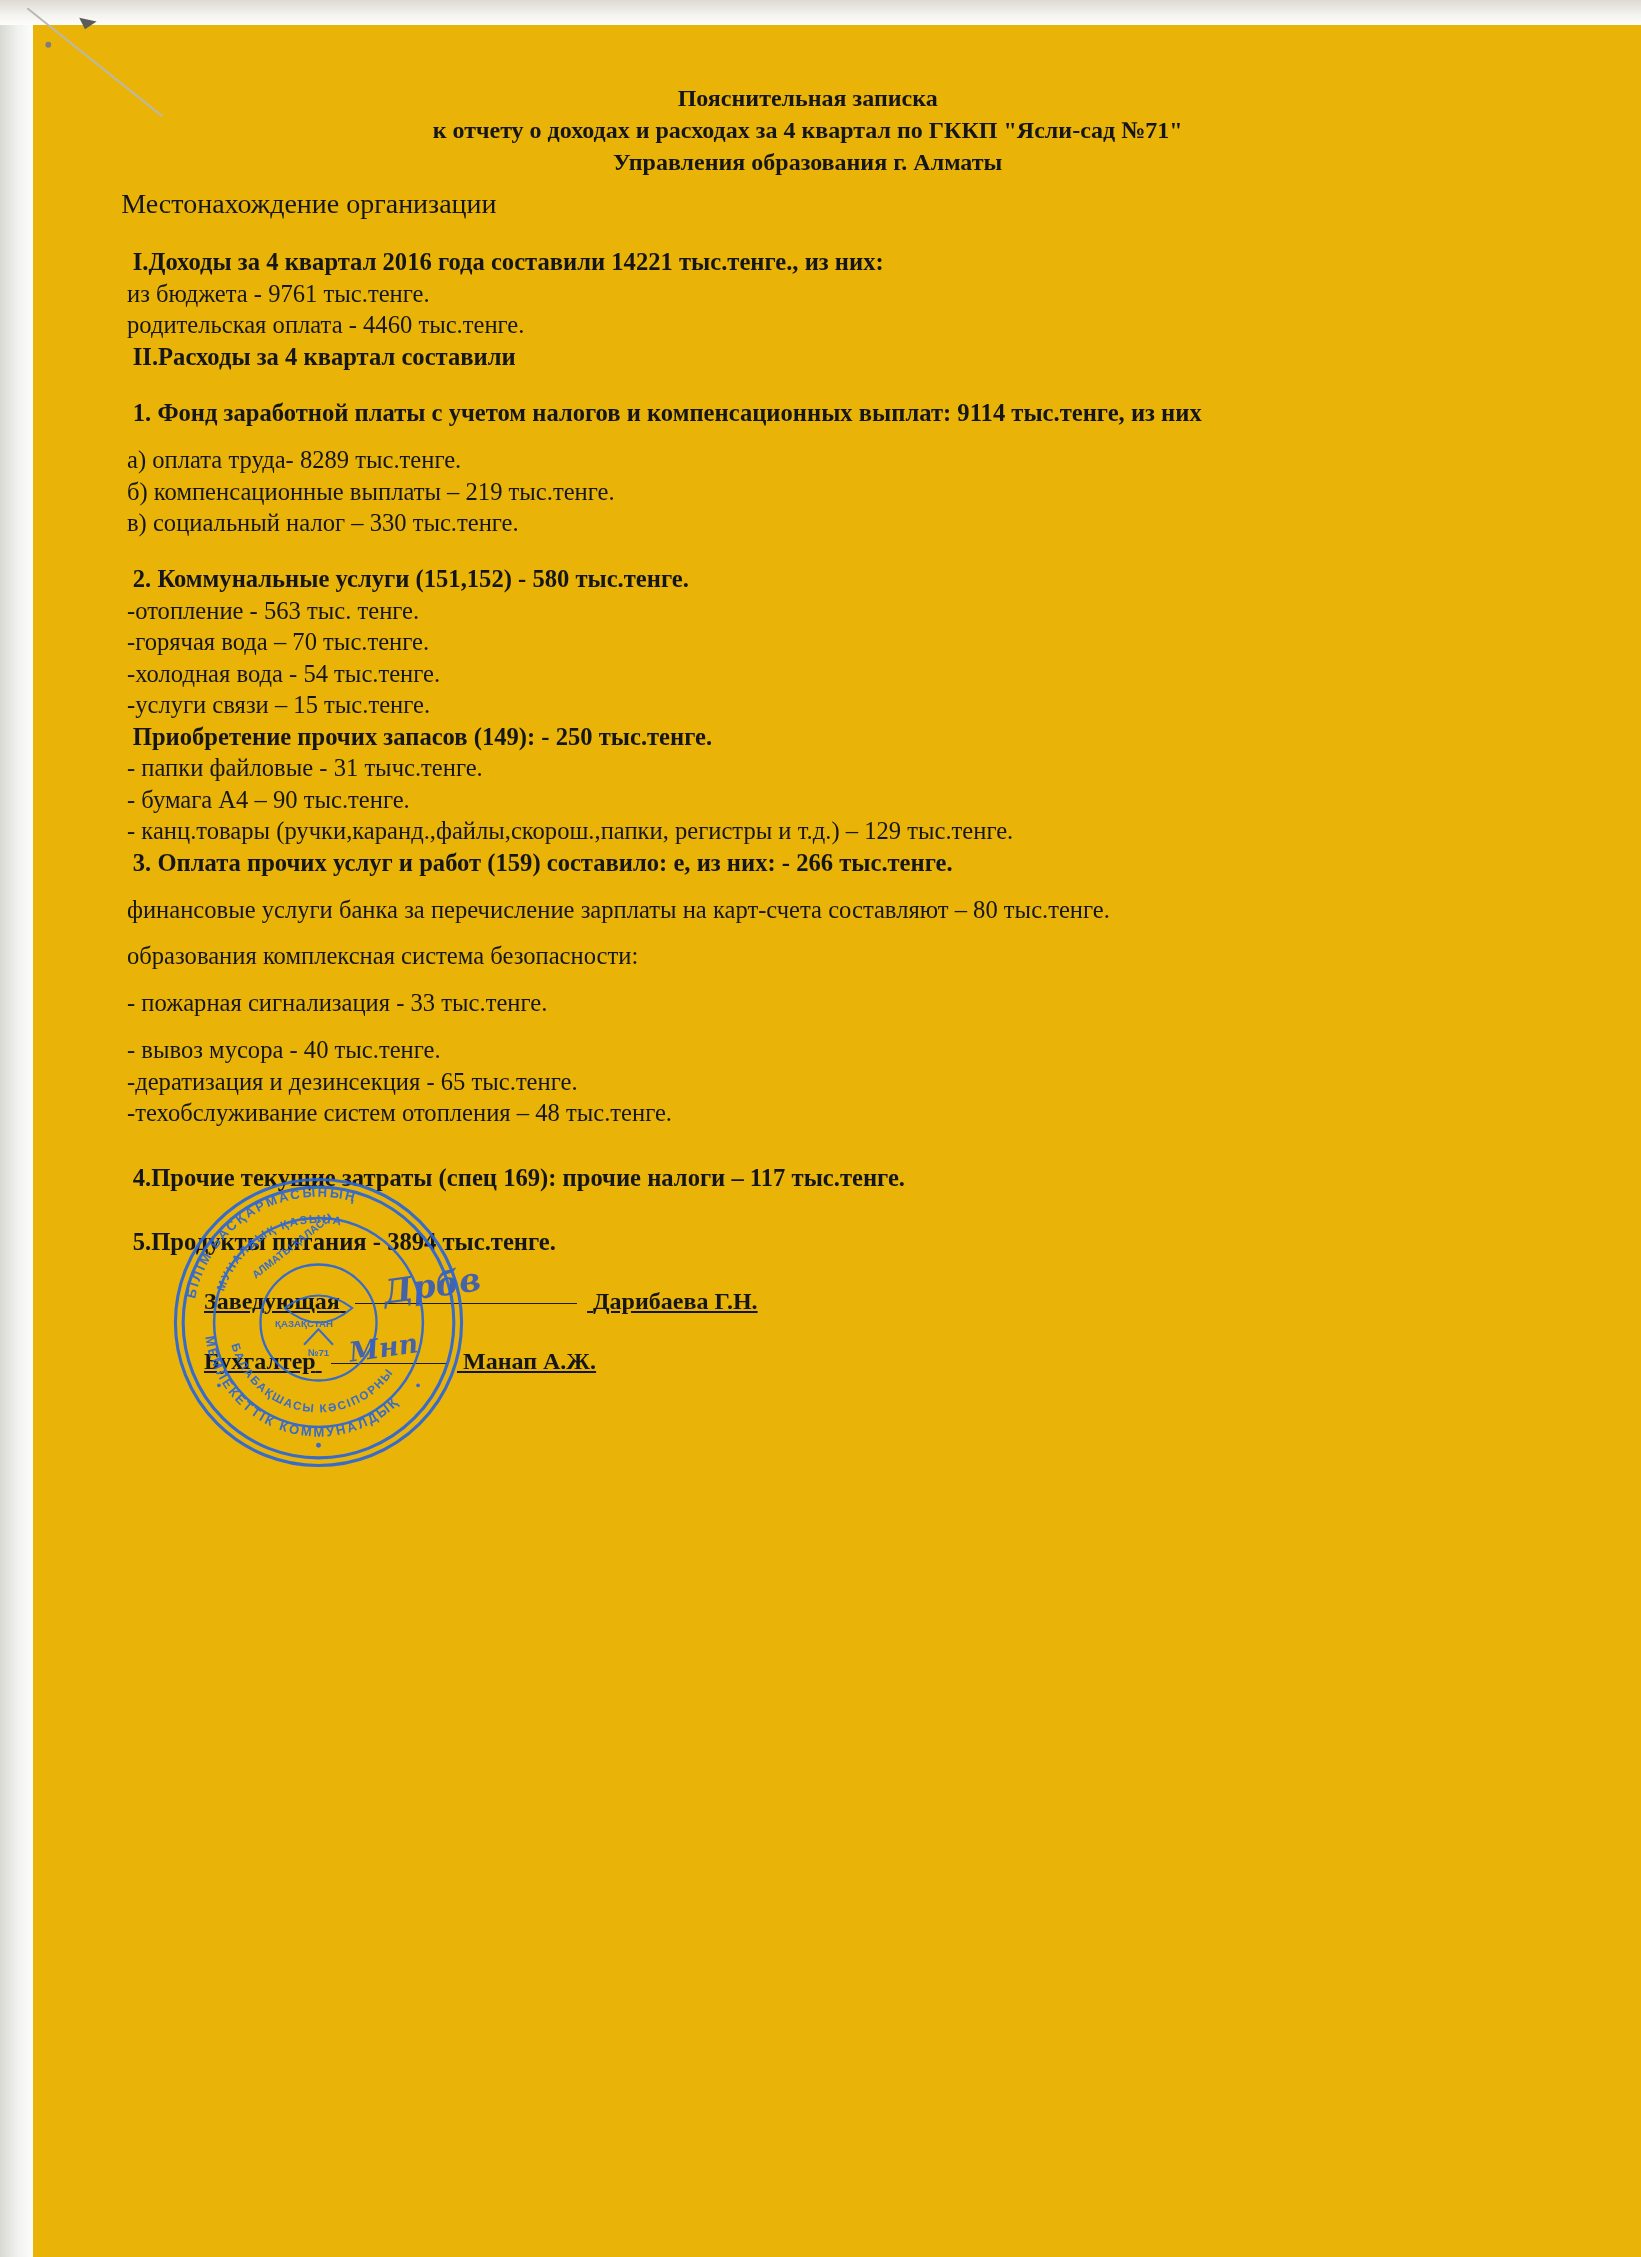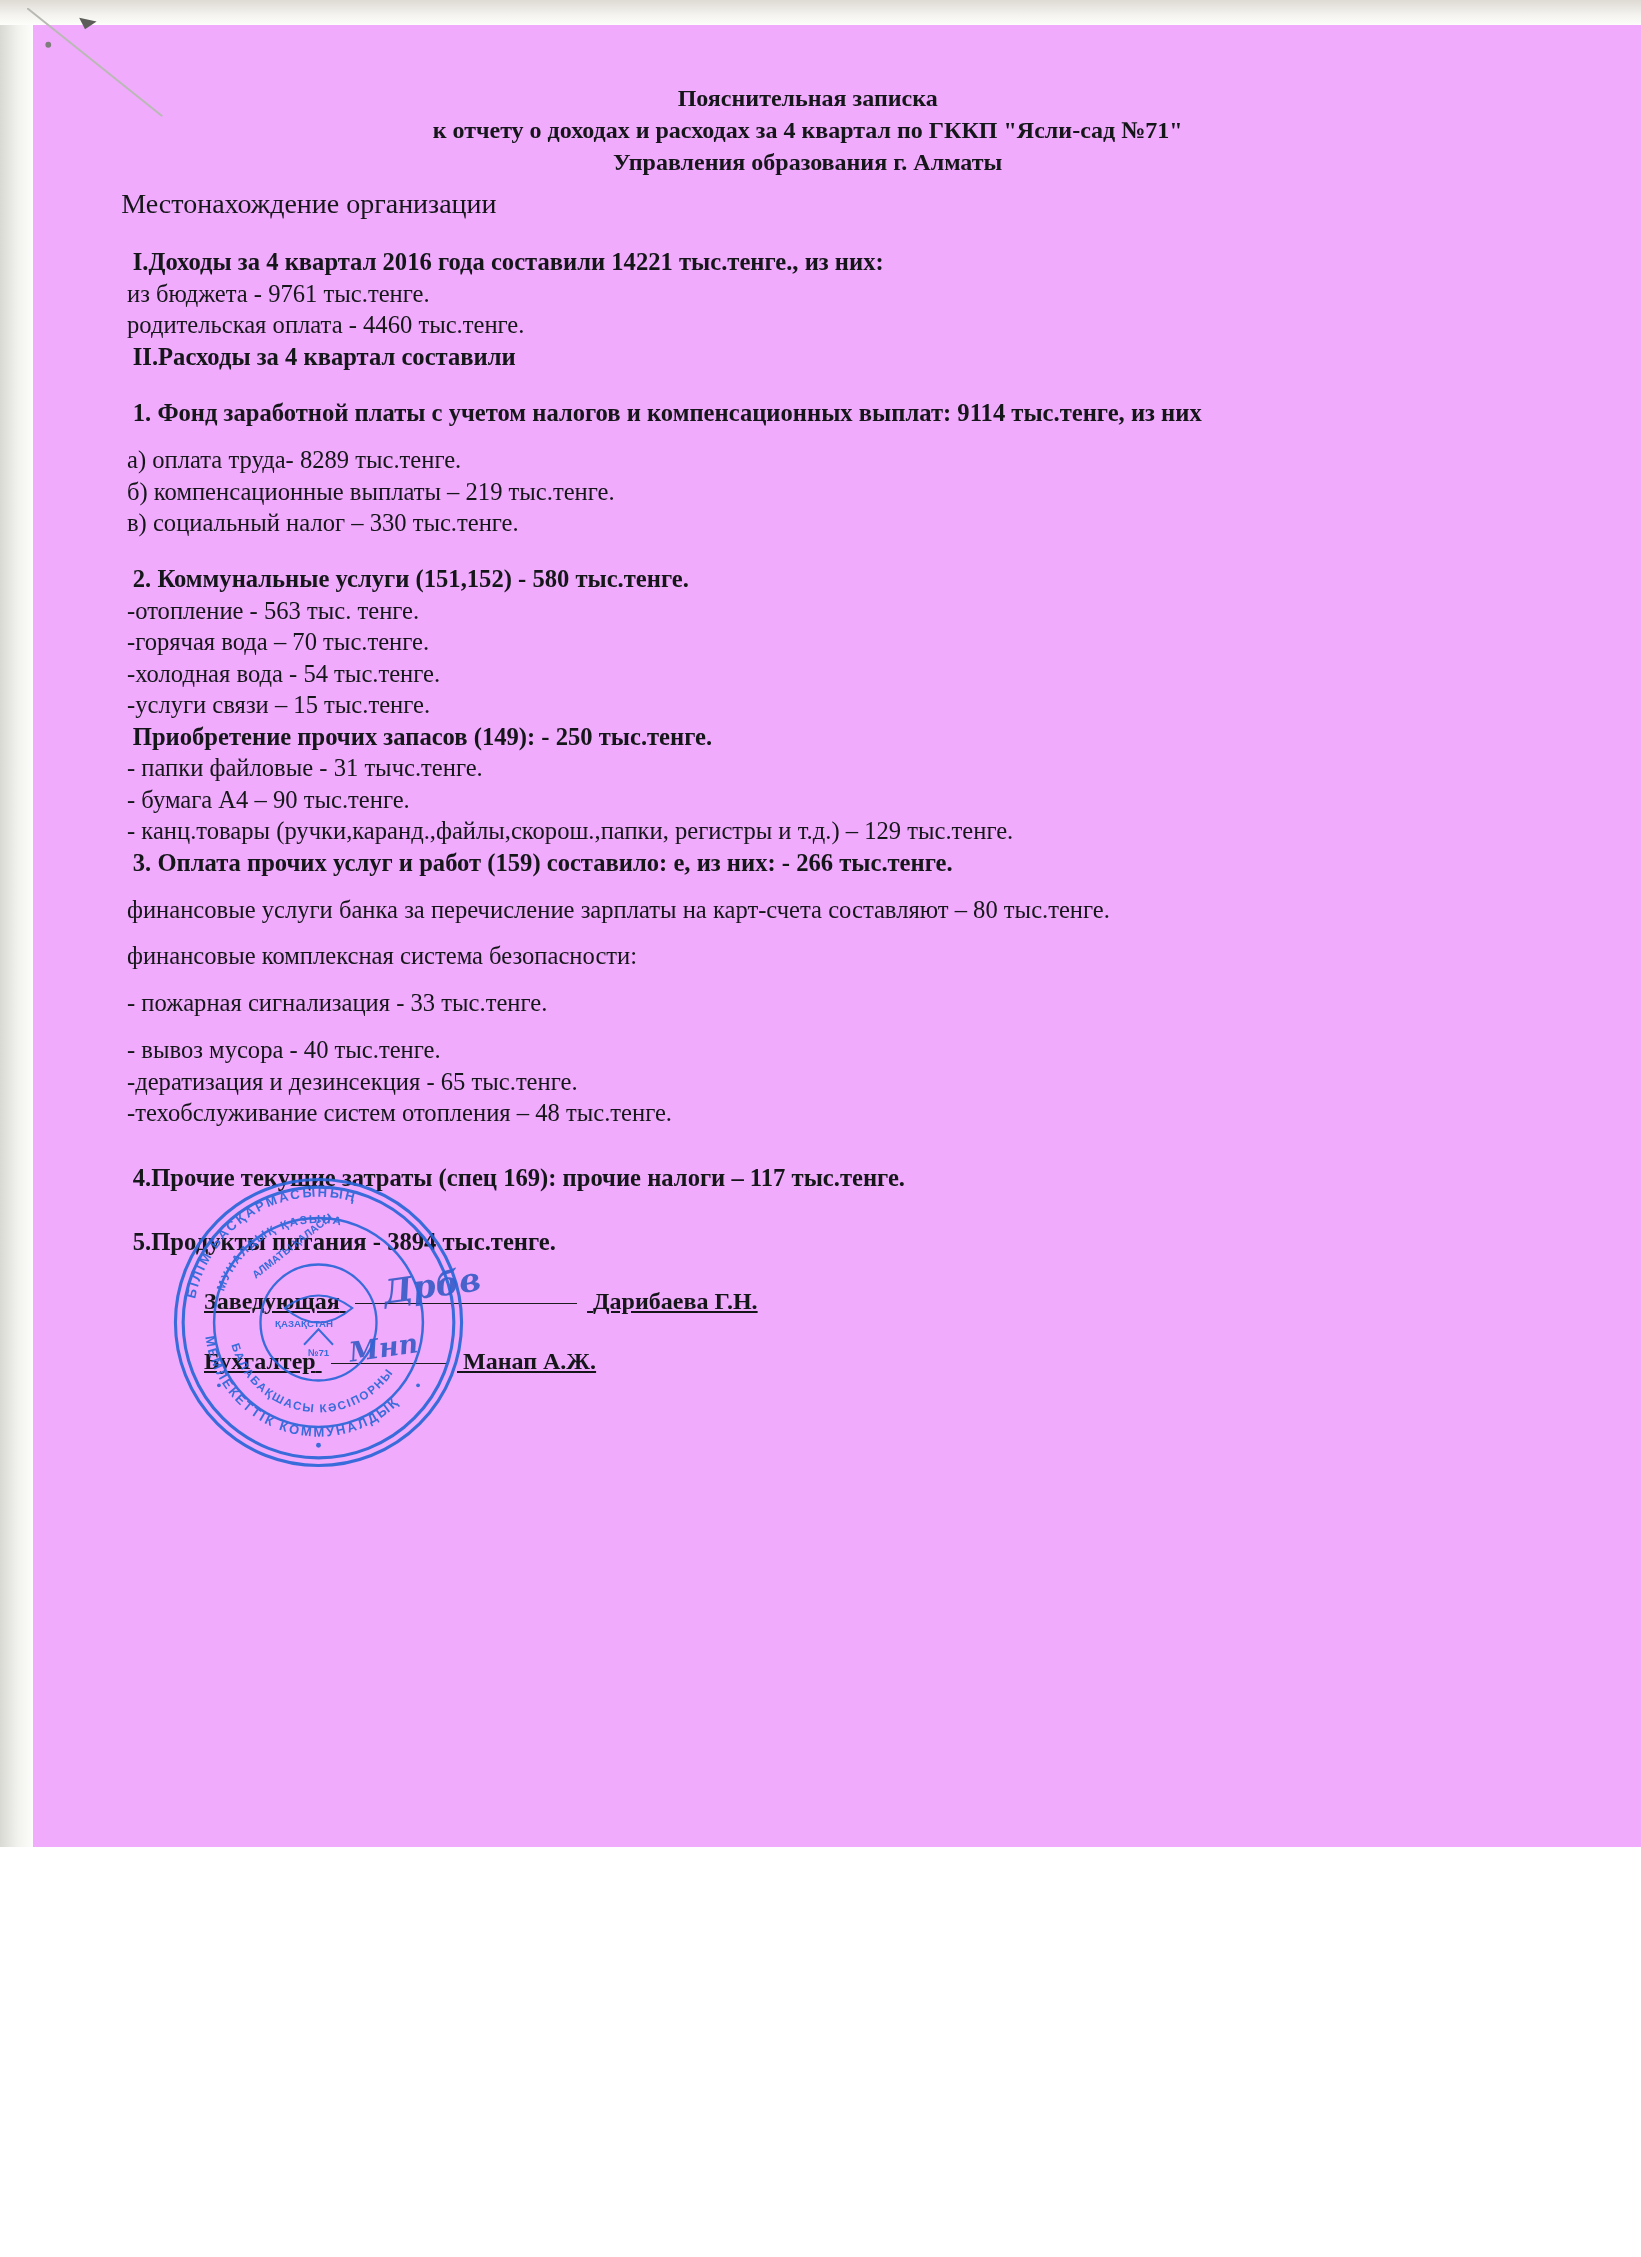--- a/index.html
+++ b/index.html
@@ -6,22 +6,22 @@
     margin: 0;
     padding: 0;
     background: #ffffff;
   }
   body {
     font-family: "Liberation Serif", serif;
   }
   .page {
     position: relative;
     width: 1641px;
-    height: 1847px;
-    background: #f0abfc;
+    height: 2257px;
+    background: #eab308;
     overflow: hidden;
   }
   
   .scan-edge-left {
     position: absolute;
     left: 0; top: 0;
     width: 33px; height: 2257px;
     background: linear-gradient(to right, #d9d9d4 0%, #f2f2ee 55%, #fdfdfb 100%);
     pointer-events: none;
   }
@@ -173,21 +173,21 @@
 
       <div class="section-head">Приобретение прочих запасов (149): - 250 тыс.тенге.</div>
       <div class="ind"> - папки файловые - 31 тычс.тенге.</div>
       <div class="ind"> - бумага А4 –  90 тыс.тенге.</div>
       <div class="ind"> - канц.товары (ручки,каранд.,файлы,скорош.,папки, регистры  и т.д.) – 129 тыс.тенге.</div>
 
       <div class="section-head">3. Оплата прочих услуг и работ (159) составило: е, из них: - 266 тыс.тенге.</div>
       <div class="gap-sm"></div>
       <div class="ind">  финансовые услуги банка за перечисление зарплаты на карт-счета составляют –  80 тыс.тенге.</div>
       <div class="gap-sm"></div>
-      <div class="ind"> финансовые комплексная система безопасности:</div>
+      <div class="ind"> образования комплексная система безопасности:</div>
       <div class="gap-sm"></div>
       <div class="ind"> - пожарная сигнализация -  33 тыс.тенге.</div>
       <div class="gap-sm"></div>
       <div class="ind"> - вывоз мусора - 40 тыс.тенге.</div>
       <div class="ind">-дератизация и дезинсекция - 65 тыс.тенге.</div>
       <div class="ind">-техобслуживание систем отопления –  48 тыс.тенге.</div>
 
       <div class="gap-lg"></div>
 
       <div class="section-head">4.Прочие текущие затраты (спец 169): прочие налоги  –  117 тыс.тенге.</div>

